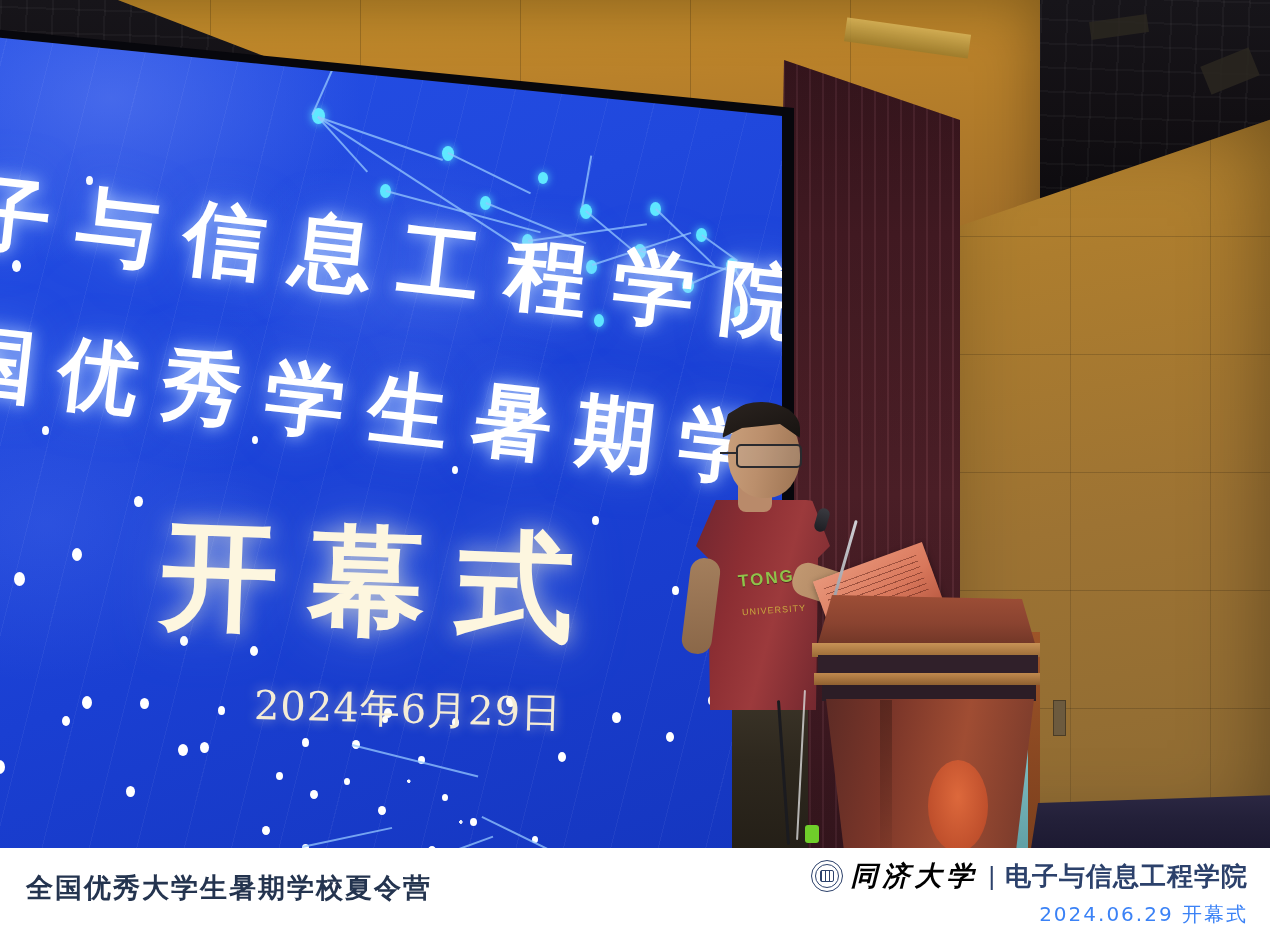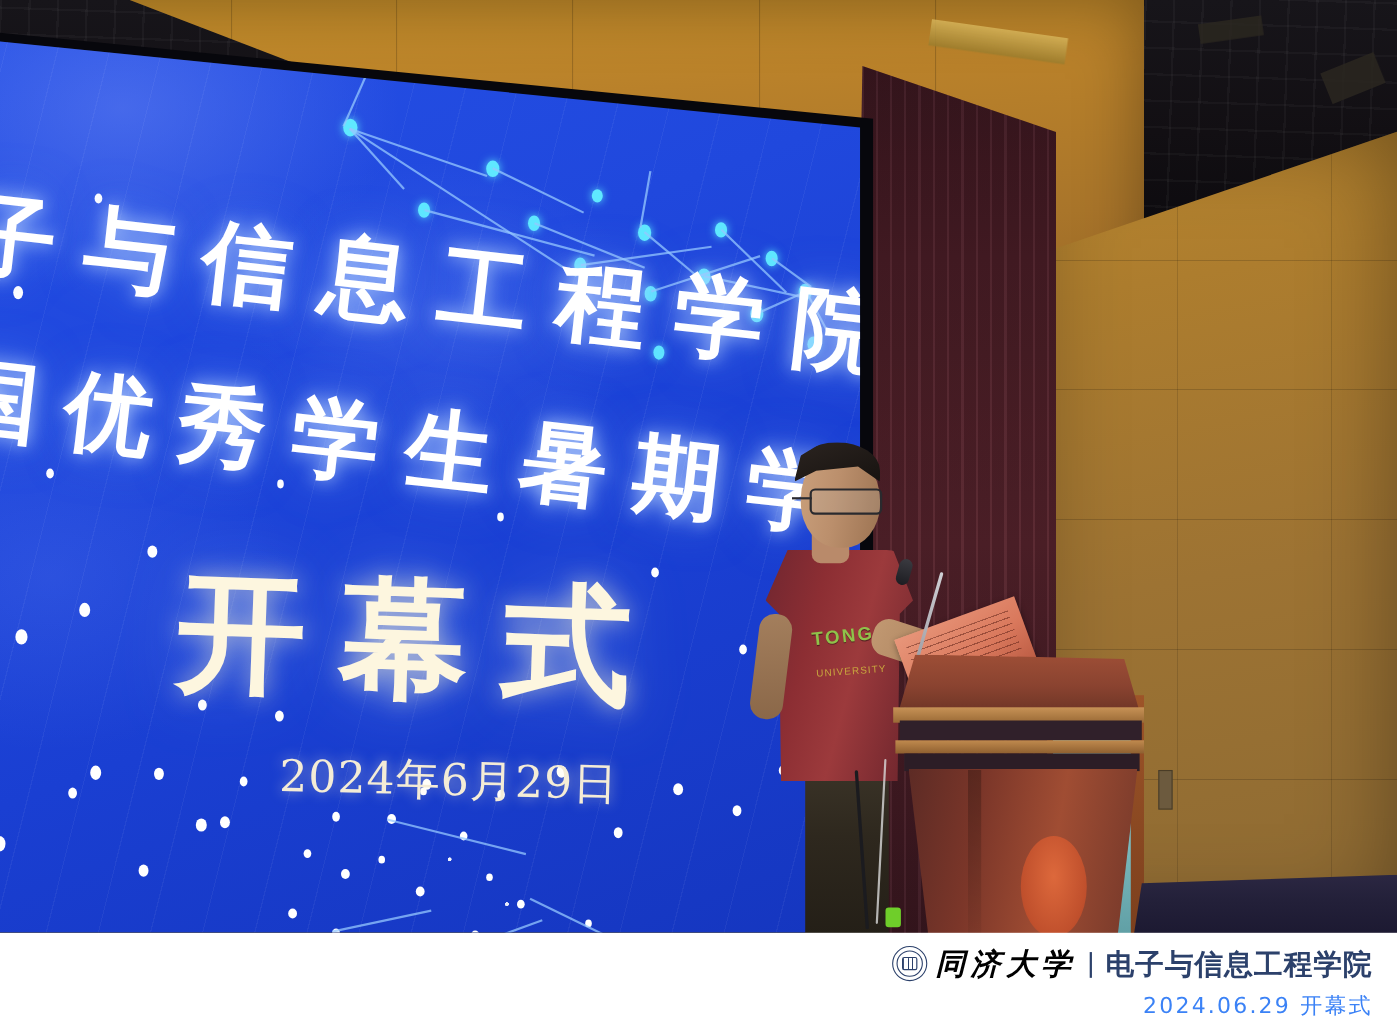--- a/index.html
+++ b/index.html
@@ -459,20 +459,21 @@
   <div class="pod-band2"></div>
   <div class="pod-band3"></div>
   <div class="pod-body"></div>
   <div class="pod-front-edge"></div>
   <div class="pod-emblem"></div>
   <div class="cable"></div>
   <div class="cable2"></div>
   <div class="green-clip"></div>
 
   <div class="footer">
+    <div class="footer-left">全国优秀大学生暑期学校夏令营</div>
     <div class="footer-right">
       <div class="fr-row">
         <span class="seal"></span>
         <span class="uni-name">同济大学</span>
         <span class="uni-div">|</span>
         <span class="college">电子与信息工程学院</span>
       </div>
       <div class="fr-sub">2024.06.29  开幕式</div>
     </div>
   </div>

